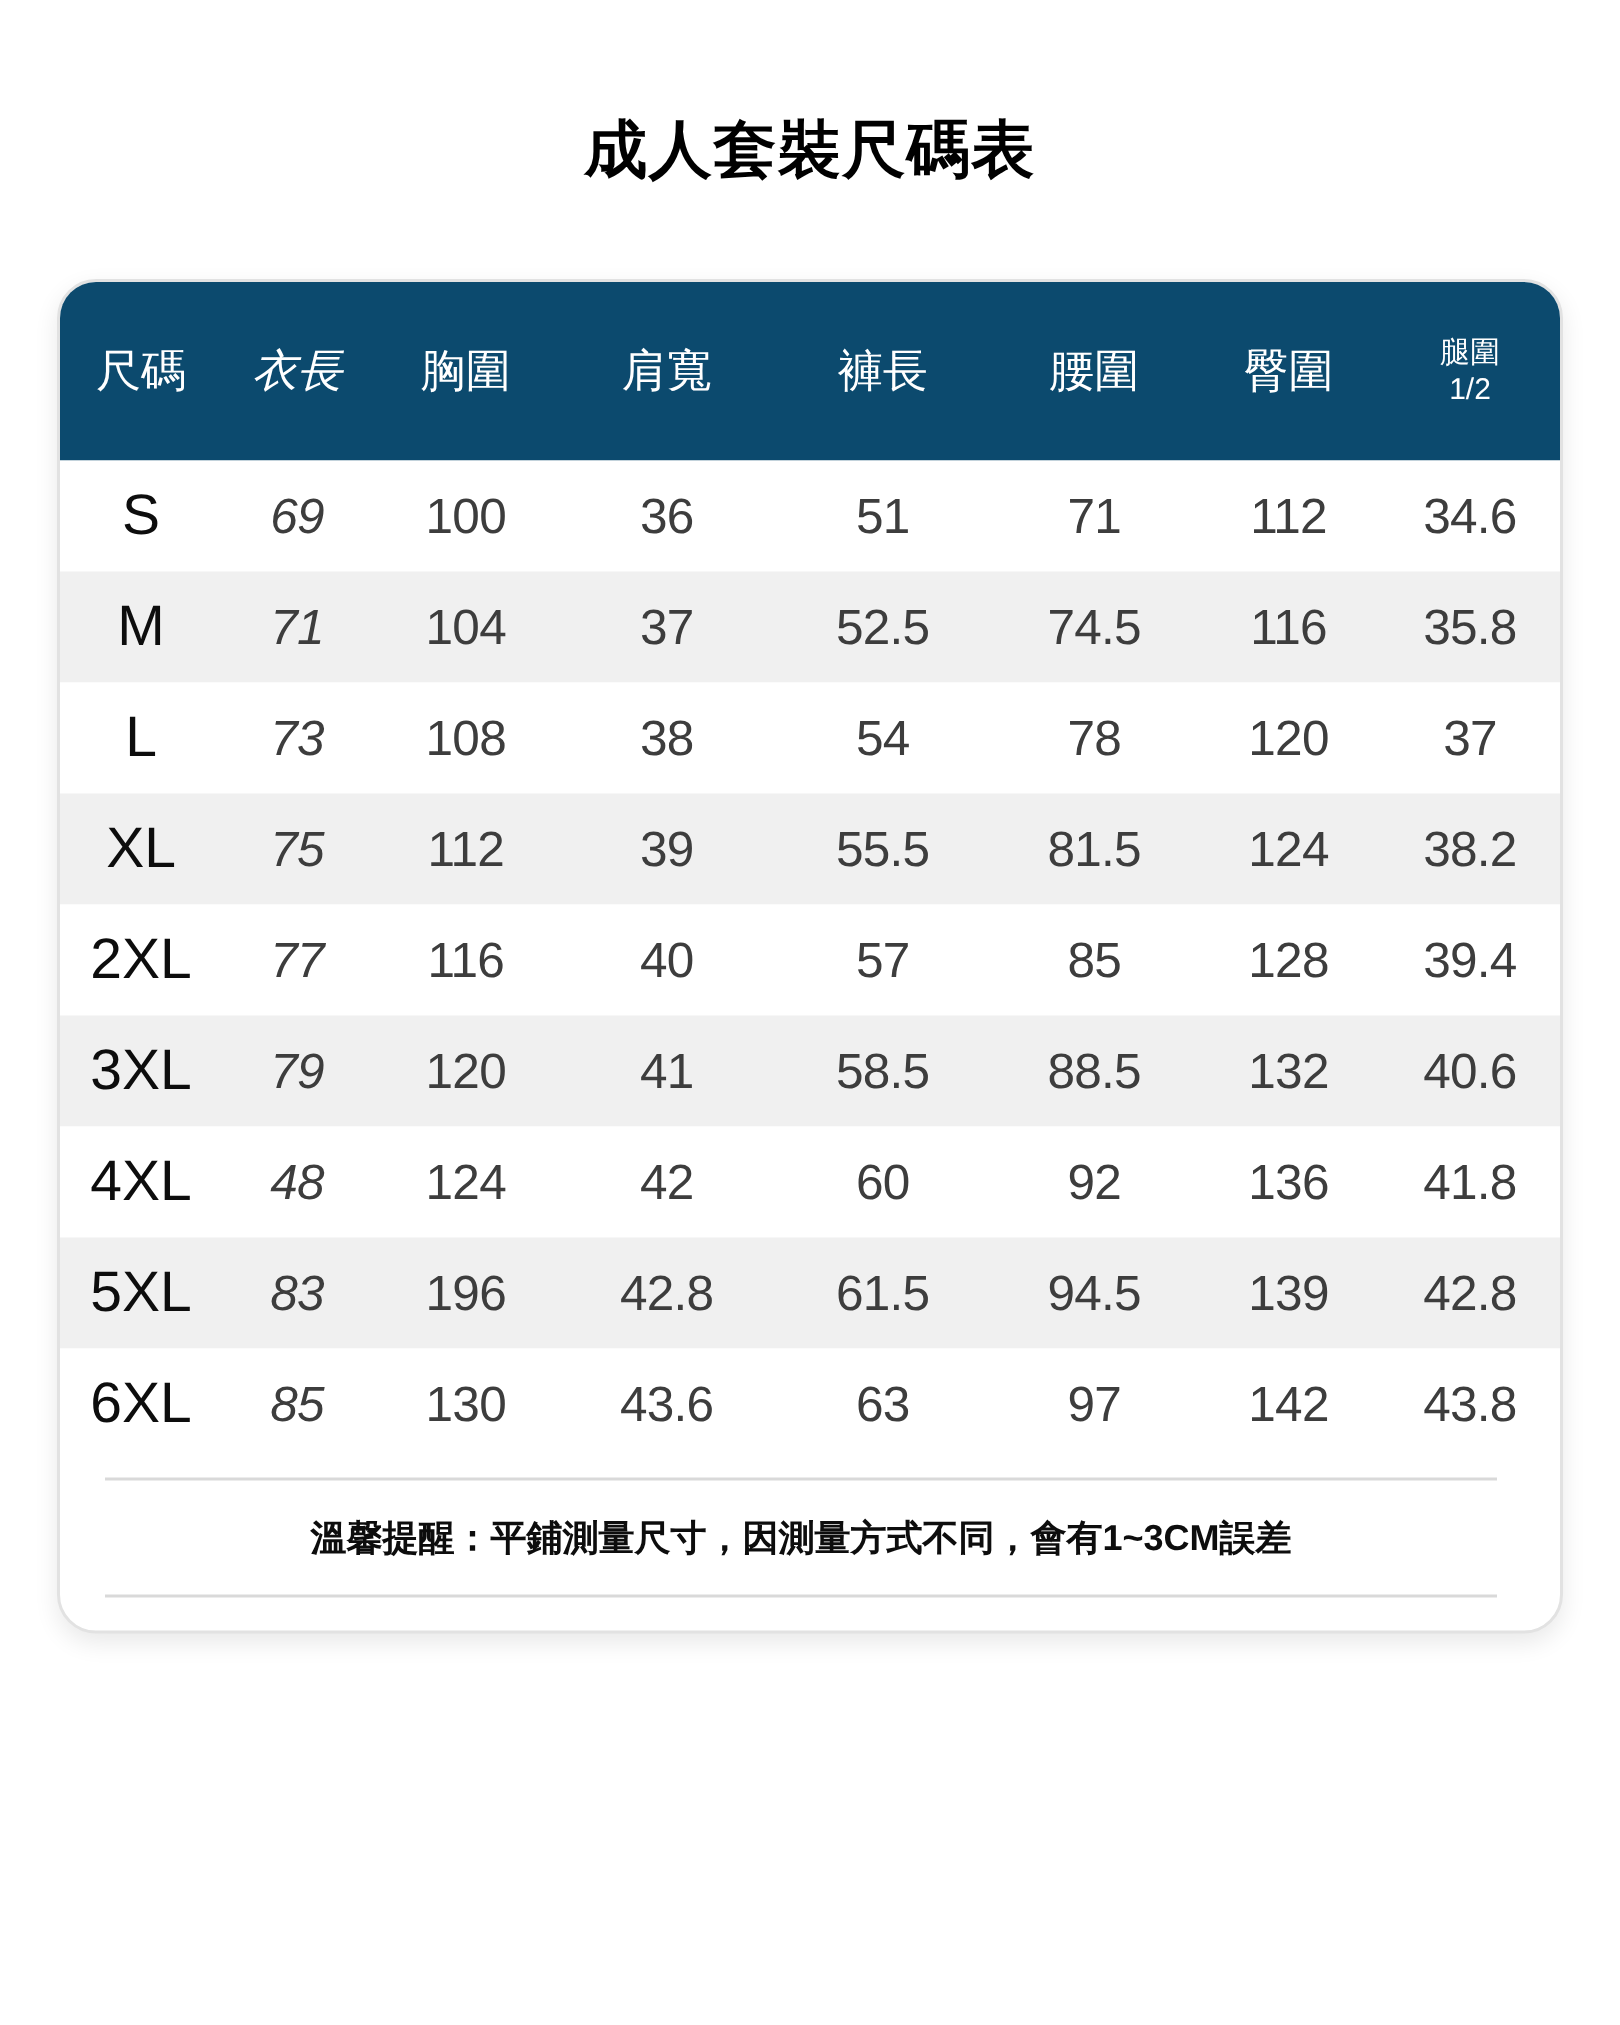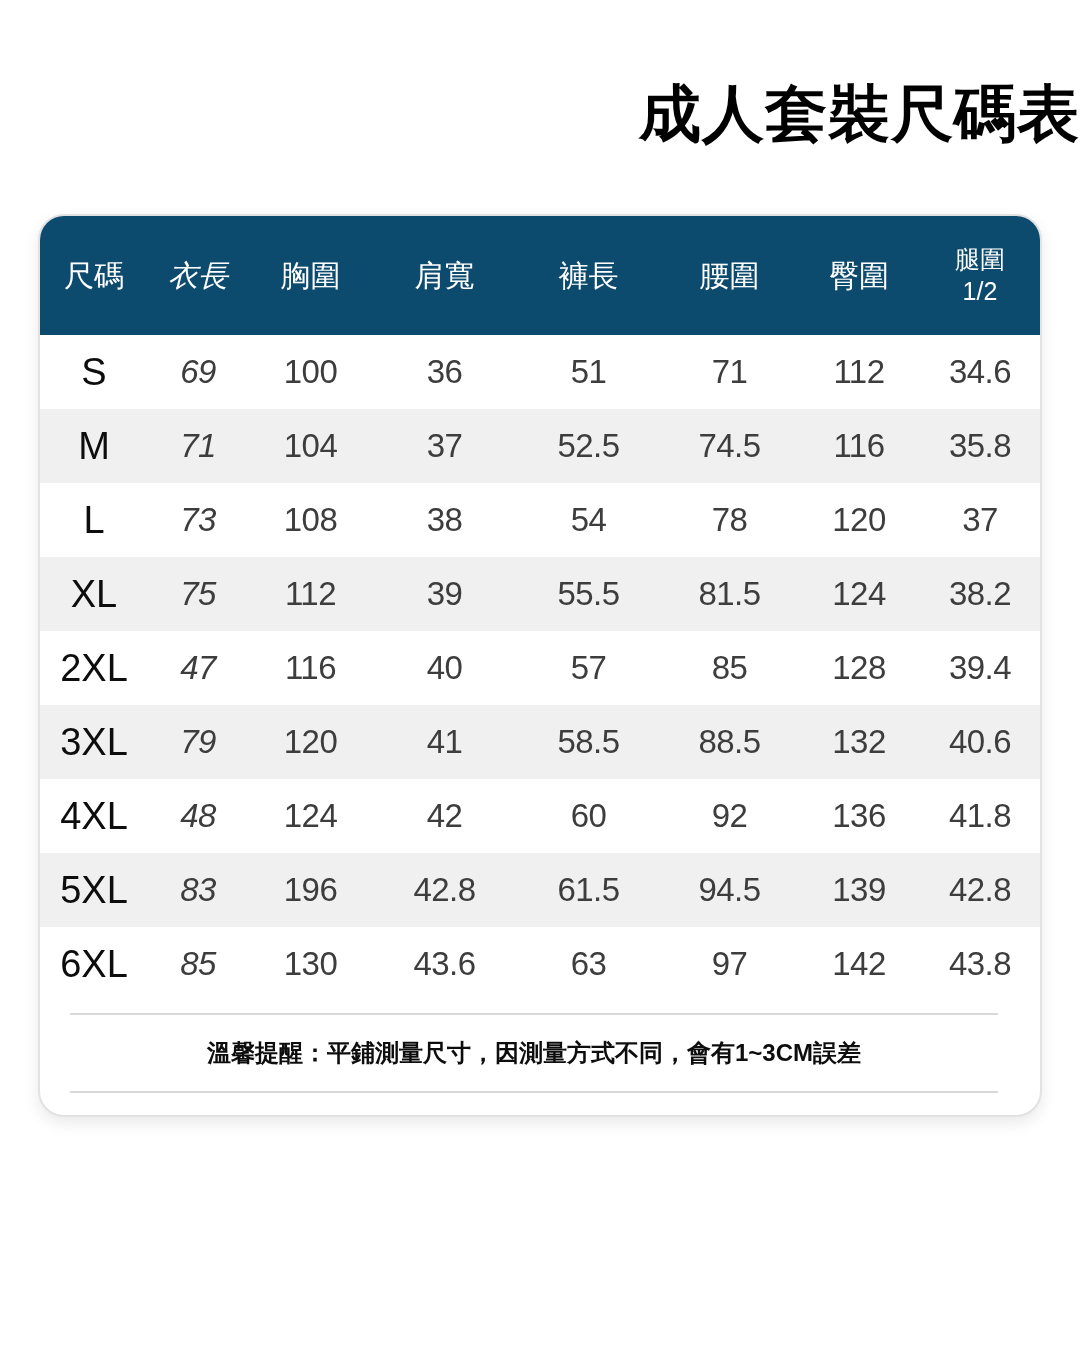--- a/index.html
+++ b/index.html
@@ -7,22 +7,22 @@
     margin: 0;
     padding: 0;
     width: 1080px;
     height: 1350px;
     background: #ffffff;
     font-family: "Liberation Sans", "DejaVu Sans", sans-serif;
     color: #111;
   }
   .page-title {
     margin: 72px 0 0 0;
-    text-align: right;
-    font-size: 62px;
+    text-align: center;
+    font-size: 42px;
     font-weight: 800;
     letter-spacing: 1px;
     color: #000;
   }
   .card {
     width: 1004px;
     margin: 58px auto 0 auto;
     background: #ffffff;
     border: 2px solid #e2e2e2;
     border-radius: 26px;
@@ -36,21 +36,21 @@
     background: #0c4a6e;
     color: #ffffff;
   }
   .hcell {
     font-size: 30px;
     font-weight: 400;
     text-align: center;
     line-height: 1.25;
     white-space: pre-line;
   }
-  .hcell.small { font-size: 25px; }
+  .hcell.small { font-size: 20px; }
   .trow {
     display: flex;
     align-items: center;
     height: 74px;
     background: #ffffff;
   }
   .trow.alt { background: #f0f0f0; }
   .cell { text-align: center; }
   .size-cell {
     font-size: 38px;
@@ -141,21 +141,21 @@
     <div class="cell c3 num-cell">112</div>
     <div class="cell c4 num-cell">39</div>
     <div class="cell c5 num-cell">55.5</div>
     <div class="cell c6 num-cell">81.5</div>
     <div class="cell c7 num-cell">124</div>
     <div class="cell c8 num-cell">38.2</div>
   </div>
 
   <div class="trow">
     <div class="cell c1 size-cell">2XL</div>
-    <div class="cell c2 num-cell">47</div>
+    <div class="cell c2 num-cell">77</div>
     <div class="cell c3 num-cell">116</div>
     <div class="cell c4 num-cell">40</div>
     <div class="cell c5 num-cell">57</div>
     <div class="cell c6 num-cell">85</div>
     <div class="cell c7 num-cell">128</div>
     <div class="cell c8 num-cell">39.4</div>
   </div>
 
   <div class="trow alt">
     <div class="cell c1 size-cell">3XL</div>

